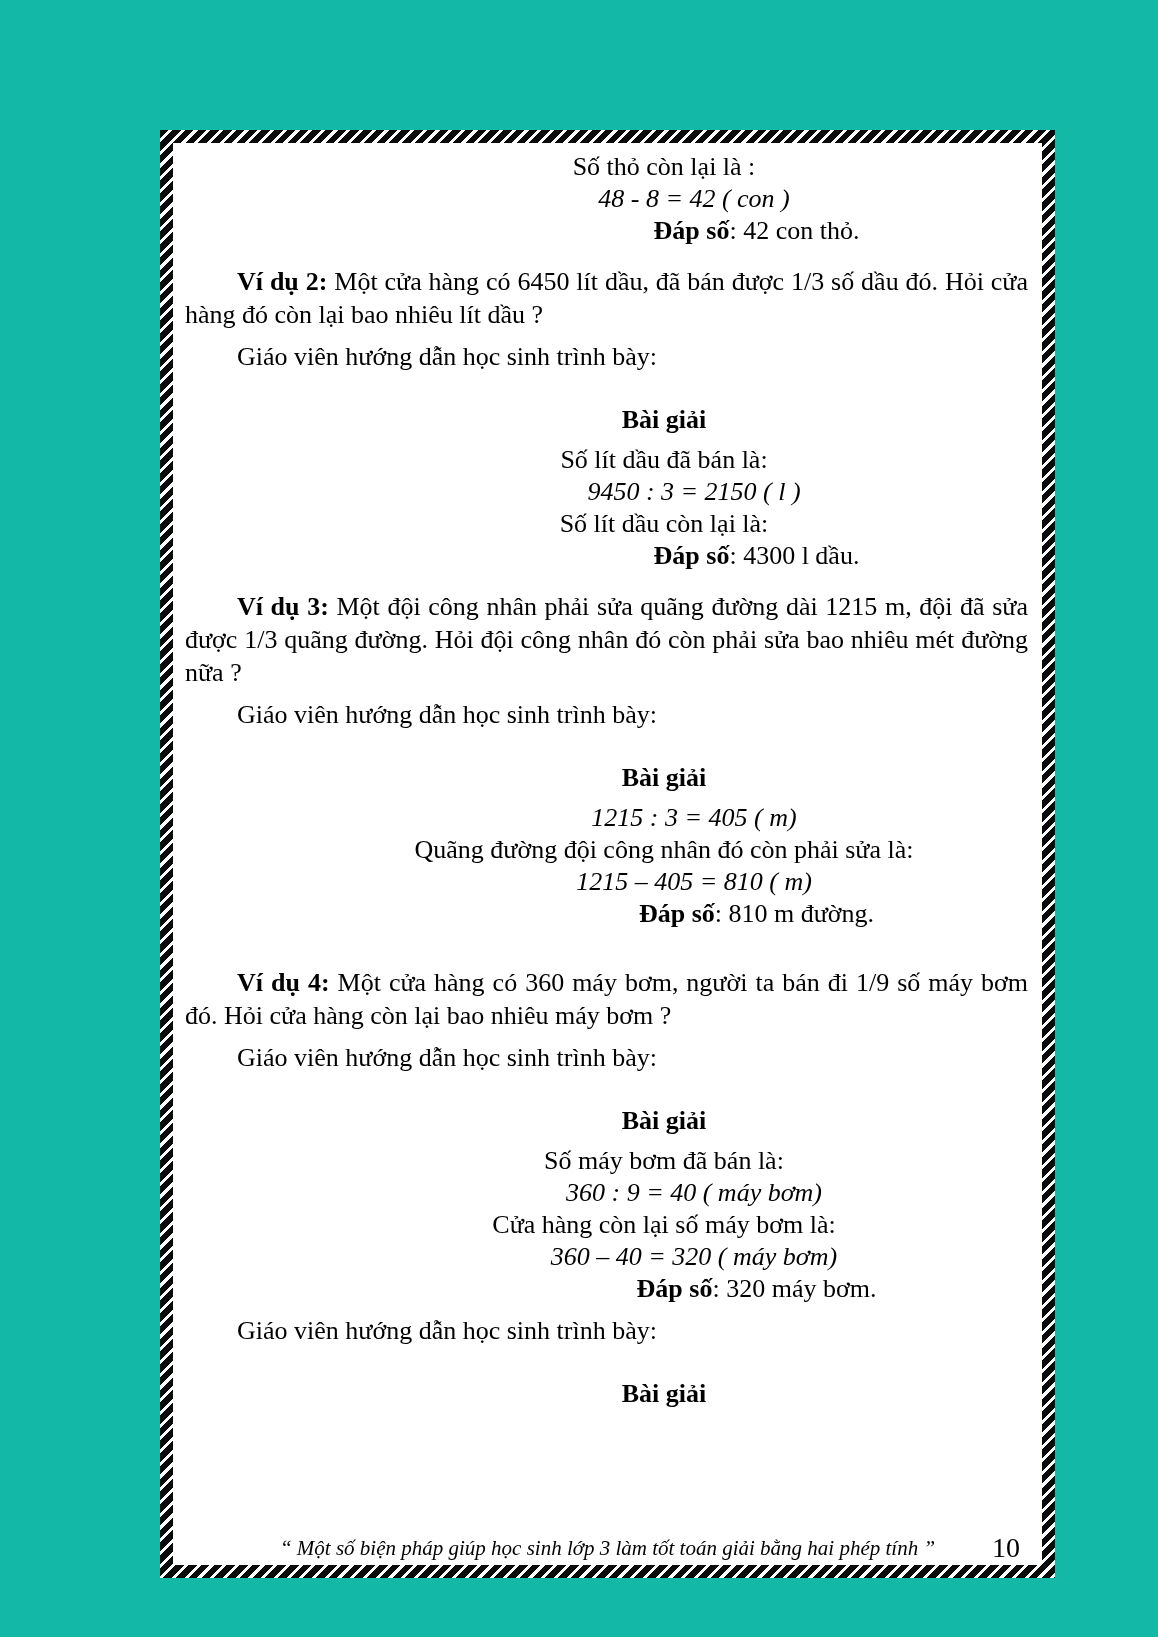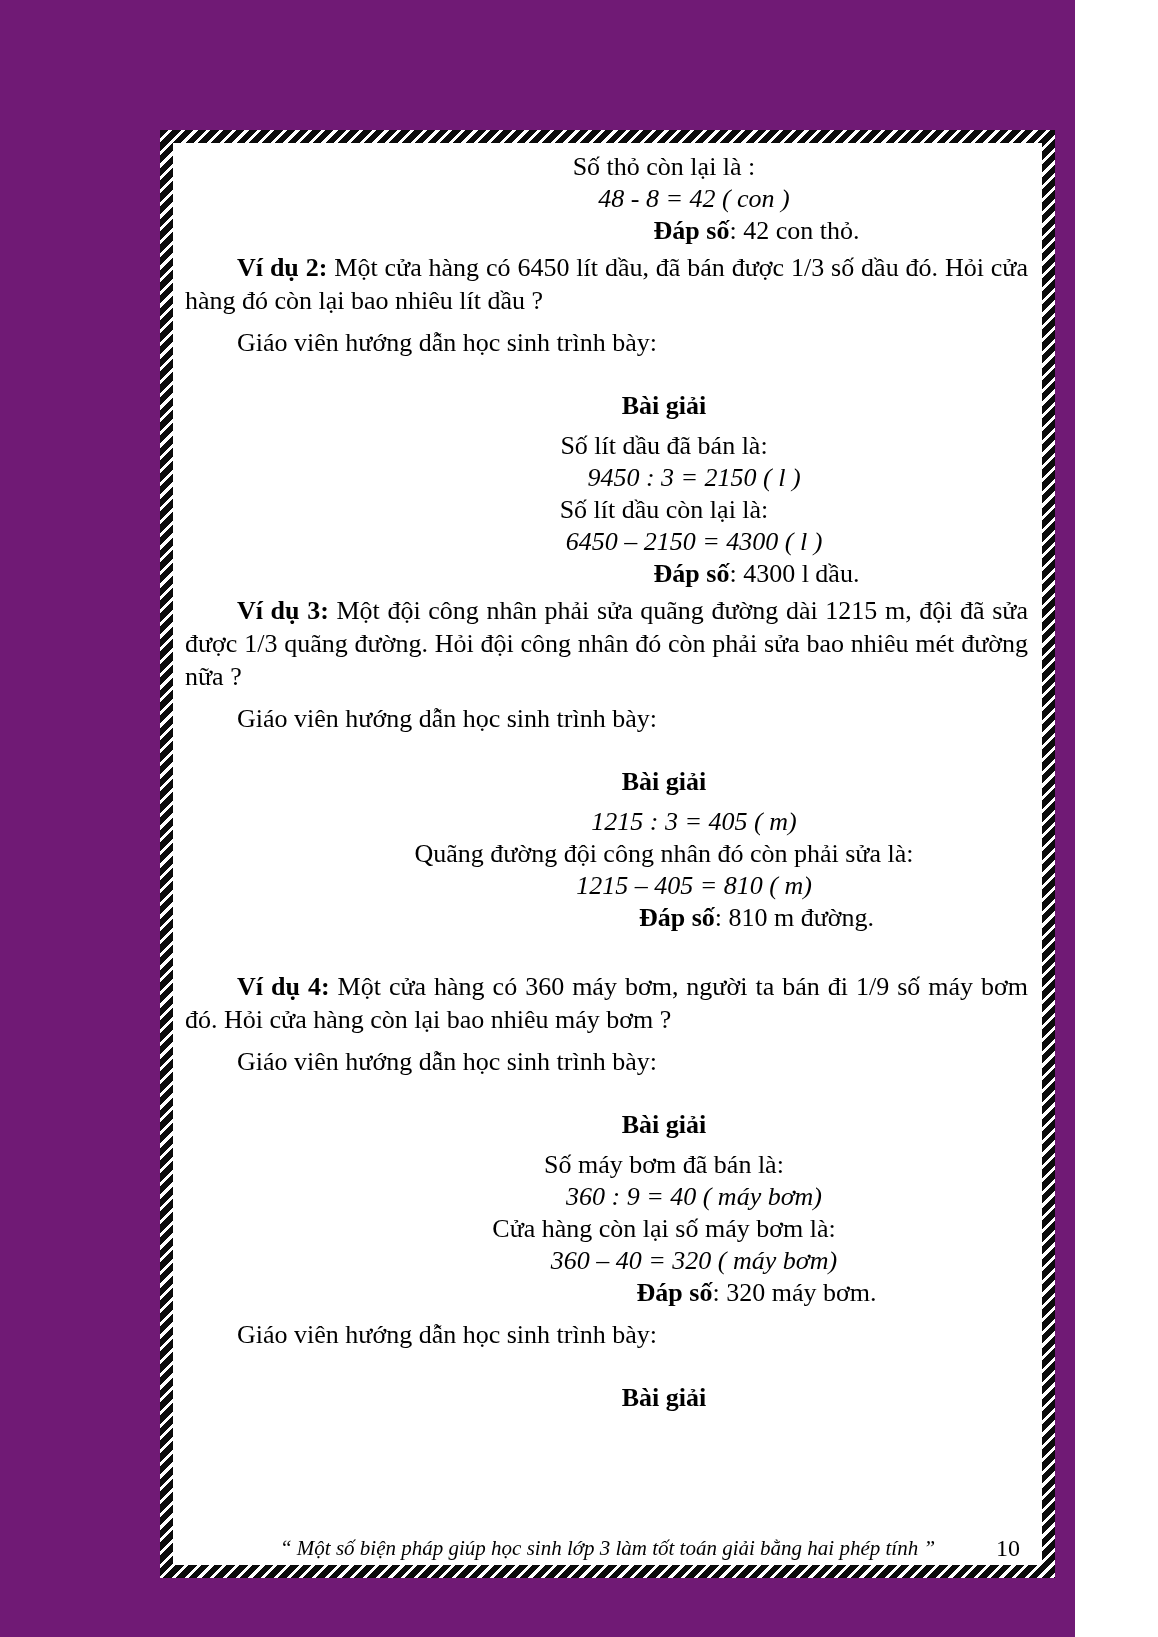--- a/index.html
+++ b/index.html
@@ -2,23 +2,23 @@
 <html lang="vi"><head>
 <meta charset="utf-8">
 <style>
   html, body {
     margin: 0;
     padding: 0;
     background: #ffffff;
   }
   .page {
     position: relative;
-    width: 1075px;
+    width: 1158px;
     height: 1637px;
-    background: #701a75;
+    background: #14b8a6;
     font-family: "Liberation Serif", "DejaVu Serif", serif;
     color: #000000;
     overflow: hidden;
   }
   
   .frame {
     position: absolute;
     left: 160px;
     top: 130px;
     width: 895px;
@@ -52,21 +52,21 @@
   .heading {
     font-weight: bold;
     padding-left: 115px;
     margin-top: 31px;
     margin-bottom: 8px;
   }
   .paragraph {
     text-align: justify;
     text-indent: 52px;
     line-height: 33px;
-    margin-top: 4px;
+    margin-top: 18px;
   }
   .lead {
     padding-left: 52px;
     margin-top: 10px;
   }
   .gap { margin-top: 36px !important; }
   .footer {
     position: absolute;
     left: 13px;
     right: 13px;
@@ -74,40 +74,39 @@
     text-align: center;
     font-style: italic;
     font-size: 21px;
     line-height: 26px;
   }
   .page-num {
     position: absolute;
     right: 22px;
     bottom: 0;
     font-style: normal;
-    font-size: 24px;
+    font-size: 28px;
   }
 </style>
 </head>
 <body>
 
 <div class="page">
   <div class="frame">
     <div class="content">
 
     <div class="blk solution-label">Số thỏ còn lại là :</div>
         <div class="blk solution-eq">48 - 8 = 42 ( con )</div>
         <div class="blk solution-answer"><b>Đáp số</b><span>: 42 con thỏ.</span></div>
         <div class="blk paragraph"><b>Ví dụ 2:</b><span> Một cửa hàng có 6450 lít dầu, đã bán được 1/3 số dầu đó. Hỏi cửa hàng đó còn lại bao nhiêu lít dầu ?</span></div>
         <div class="blk lead">Giáo viên hướng dẫn học sinh trình bày:</div>
         <div class="blk heading">Bài giải</div>
         <div class="blk solution-label">Số lít dầu đã bán là:</div>
         <div class="blk solution-eq">9450 : 3 = 2150 ( l )</div>
         <div class="blk solution-label">Số lít dầu còn lại là:</div>
-        <div class="blk solution-eq">6450 – 2150 = 4300 ( l )</div>
         <div class="blk solution-answer"><b>Đáp số</b><span>: 4300 l dầu.</span></div>
         <div class="blk paragraph"><b>Ví dụ 3:</b><span> Một đội công nhân phải sửa quãng đường dài 1215 m, đội đã sửa được 1/3 quãng đường. Hỏi đội công nhân đó còn phải sửa bao nhiêu mét đường nữa ?</span></div>
         <div class="blk lead">Giáo viên hướng dẫn học sinh trình bày:</div>
         <div class="blk heading">Bài giải</div>
         <div class="blk solution-eq">1215 : 3 = 405 ( m)</div>
         <div class="blk solution-label">Quãng đường đội công nhân đó còn phải sửa là:</div>
         <div class="blk solution-eq">1215 – 405 = 810 ( m)</div>
         <div class="blk solution-answer"><b>Đáp số</b><span>: 810 m đường.</span></div>
         <div class="blk paragraph gap"><b>Ví dụ 4:</b><span> Một cửa hàng có 360 máy bơm, người ta bán đi 1/9 số máy bơm đó. Hỏi cửa hàng còn lại bao nhiêu máy bơm ?</span></div>
         <div class="blk lead">Giáo viên hướng dẫn học sinh trình bày:</div>

